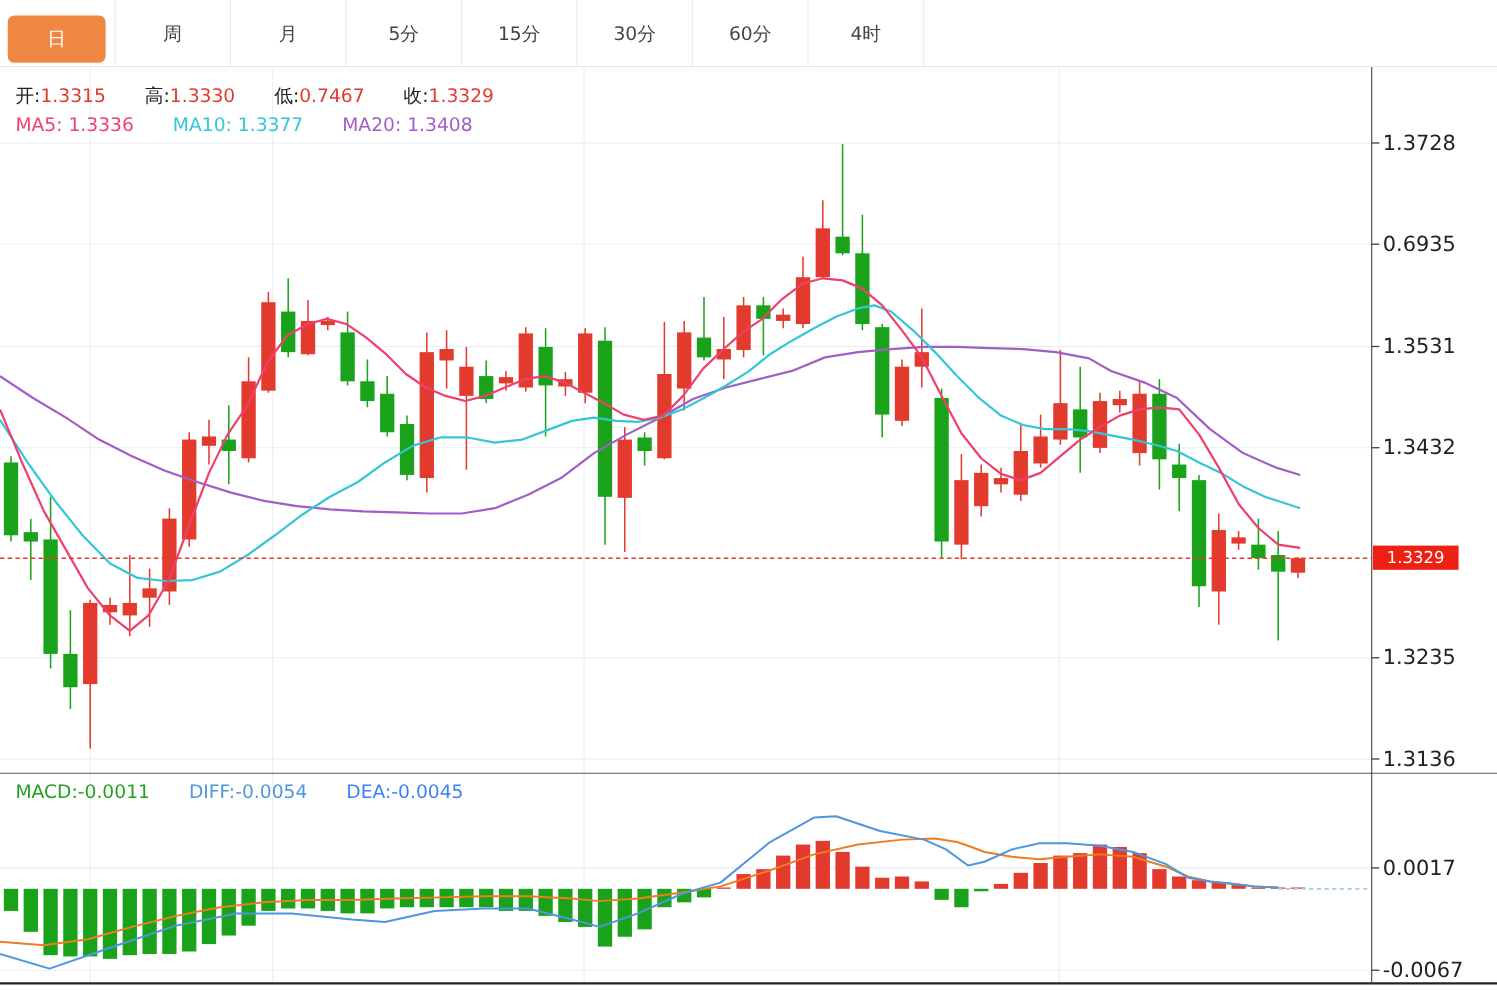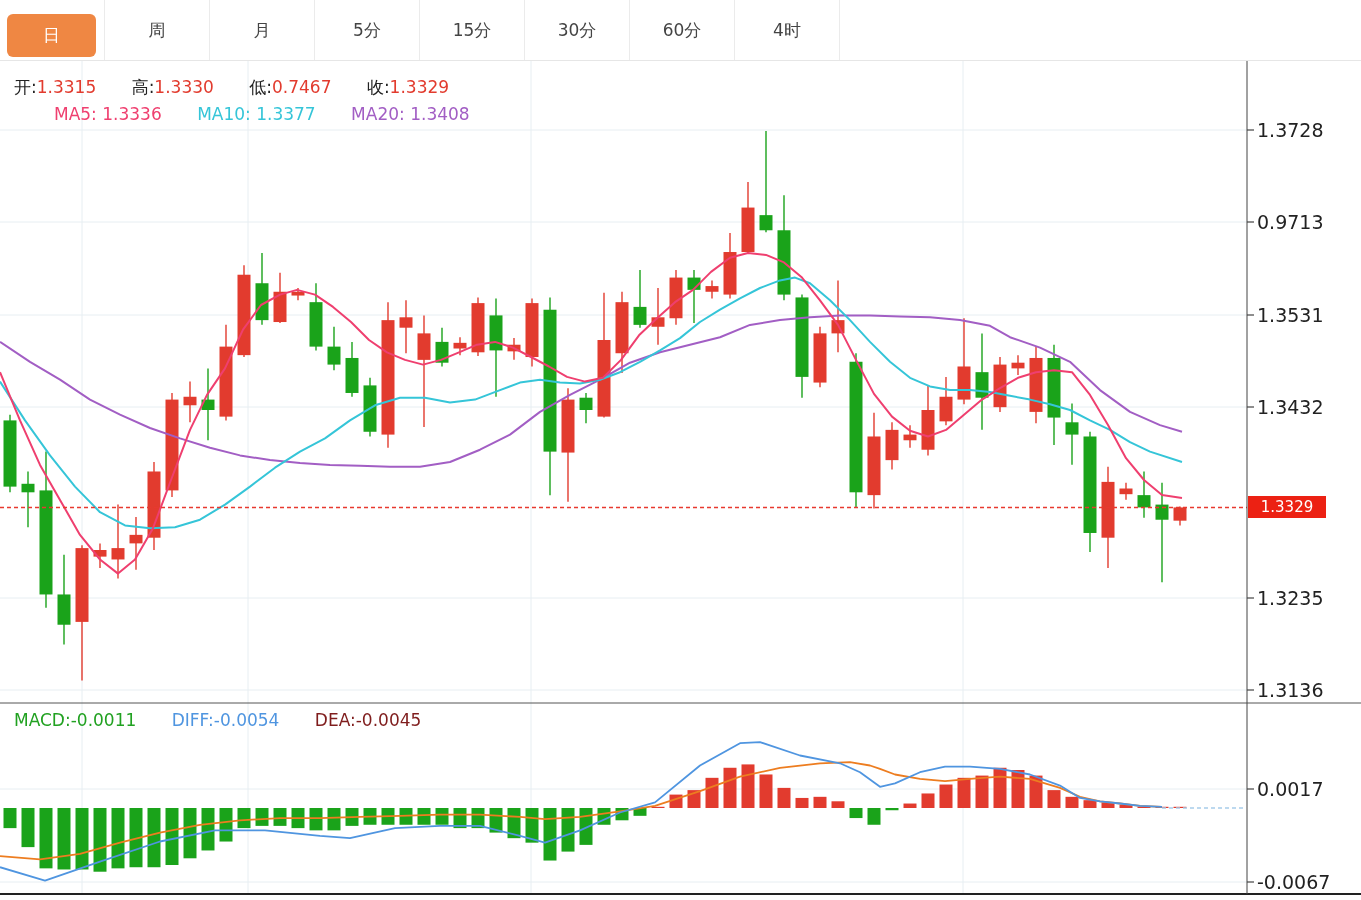--- a/index.html
+++ b/index.html
@@ -16,21 +16,21 @@
   
   .legend-row{position:absolute;left:14px;white-space:nowrap;font-size:17px;}
   .legend-row .lbl{color:#222;}
   .legend-row .grp{margin-right:30px;}
   .v-red{color:#e23b2e;}
   .l-ma5,.v-ma5{color:#ef3f6f;}
   .l-ma10,.v-ma10{color:#35c5d8;}
   .l-ma20,.v-ma20{color:#a25ec4;}
   .l-macd,.v-macd{color:#21a121;}
   .l-diff,.v-diff{color:#4f95e0;}
-  .l-dea,.v-dea{color:#7f1d1d;}
+  .l-dea,.v-dea{color:#3b82f6;}
   
   .axis-label{position:absolute;left:1257px;font-size:19px;color:#222;line-height:18px;}
   .price-badge{position:absolute;left:1248px;top:496px;width:78px;height:22px;background:#ec2113;
                color:#fff;font-size:15px;display:flex;align-items:center;justify-content:center;}
   svg{position:absolute;left:0;top:0;}
 </style>
 </head>
 <body>
 
 <div class="page">
@@ -279,35 +279,35 @@
       <div class="tab">4时</div>
     </div>
 
   <div class="legend-row" style="top:76px;">
     <span class="grp"><span class="lbl">开:</span><span class="v-red">1.3315</span></span>
     <span class="grp"><span class="lbl">高:</span><span class="v-red">1.3330</span></span>
     <span class="grp"><span class="lbl">低:</span><span class="v-red">0.7467</span></span>
     <span class="grp"><span class="lbl">收:</span><span class="v-red">1.3329</span></span>
   </div>
 
-  <div class="legend-row" style="top:104px;margin-left:40px;">
+  <div class="legend-row" style="top:104px;">
     <span class="grp"><span class="l-ma5">MA5:</span> <span class="v-ma5">1.3336</span></span>
     <span class="grp"><span class="l-ma10">MA10:</span> <span class="v-ma10">1.3377</span></span>
     <span class="grp"><span class="l-ma20">MA20:</span> <span class="v-ma20">1.3408</span></span>
   </div>
 
   <div class="legend-row" style="top:710px;">
     <span class="grp"><span class="l-macd">MACD:</span><span class="v-macd">-0.0011</span></span>
     <span class="grp"><span class="l-diff">DIFF:</span><span class="v-diff">-0.0054</span></span>
     <span class="grp"><span class="l-dea">DEA:</span><span class="v-dea">-0.0045</span></span>
   </div>
 
   <div id="axis-labels">
       <div class="axis-label" style="top: 121px;">1.3728</div>
-      <div class="axis-label" style="top: 213px;">0.9713</div>
+      <div class="axis-label" style="top: 213px;">0.6935</div>
       <div class="axis-label" style="top: 306px;">1.3531</div>
       <div class="axis-label" style="top: 398px;">1.3432</div>
       <div class="axis-label" style="top: 589px;">1.3235</div>
       <div class="axis-label" style="top: 681px;">1.3136</div>
       <div class="axis-label" style="top: 780px;">0.0017</div>
       <div class="axis-label" style="top: 873px;">-0.0067</div>
     </div>
 
   <div class="price-badge">1.3329</div>
 

